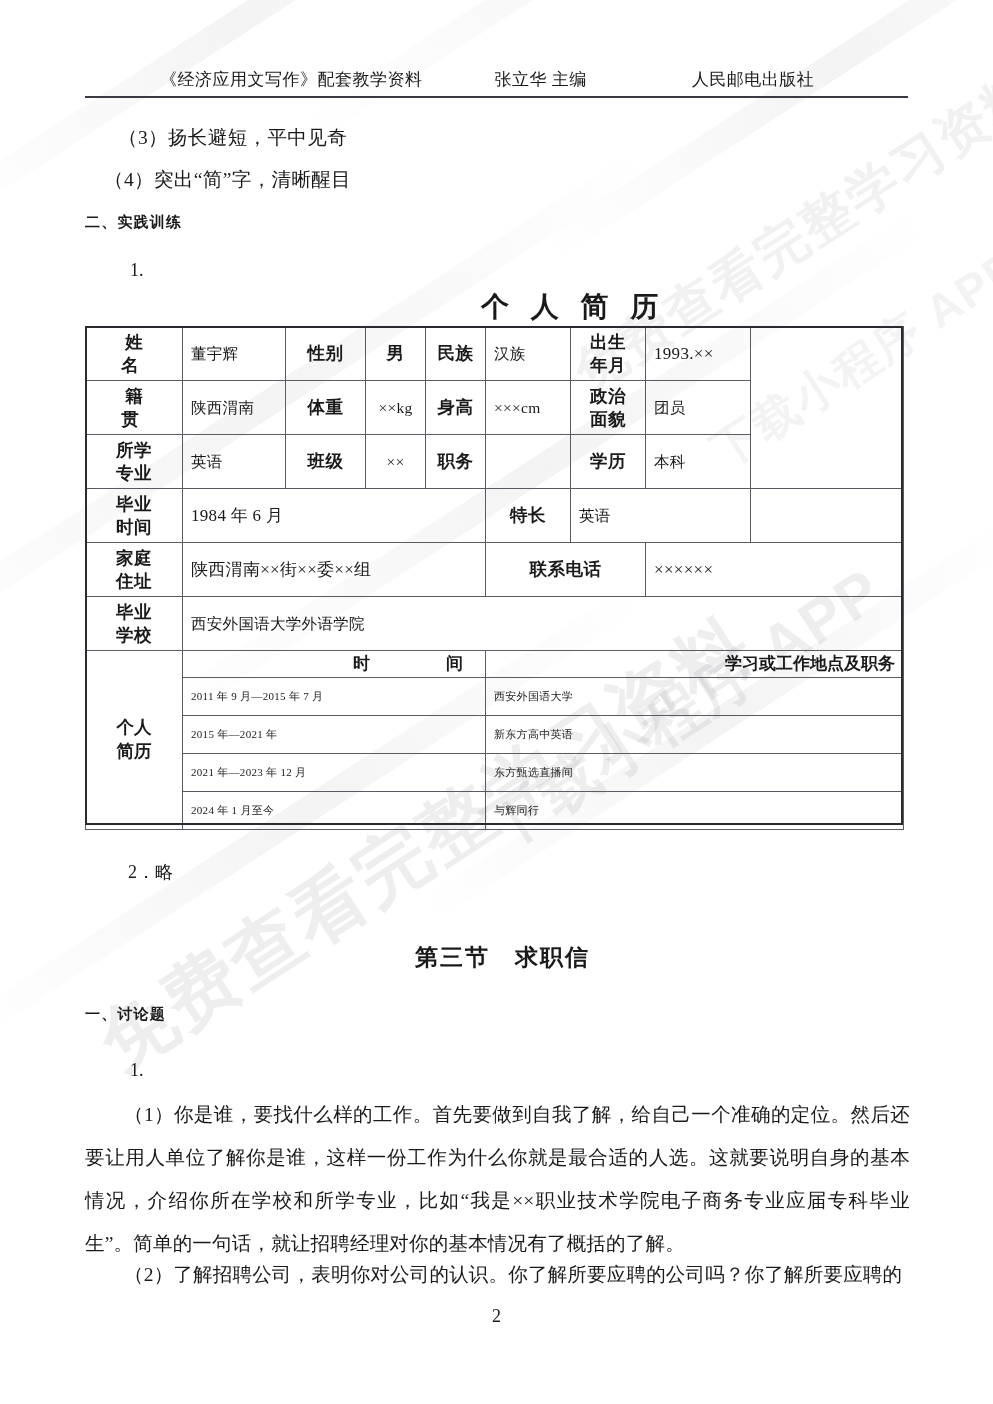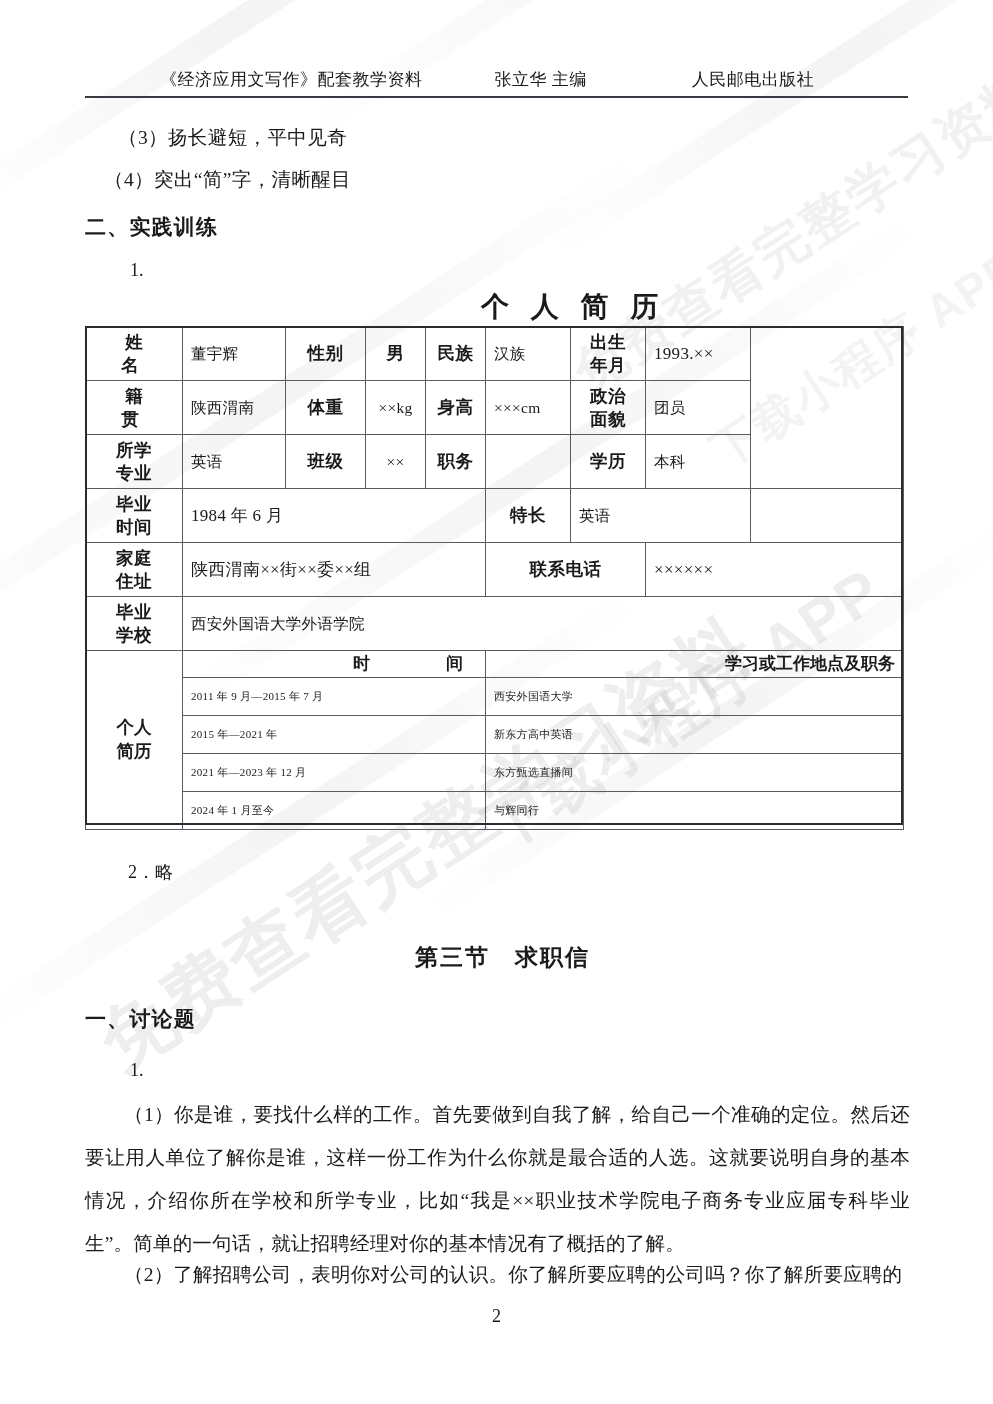--- a/index.html
+++ b/index.html
@@ -63,21 +63,21 @@
     font-size: 19.5px;
     line-height: 1;
     letter-spacing: 0.4px;
     white-space: nowrap;
   }
 
   .sec-heading {
     position: absolute;
     font-family: "Liberation Sans", "DejaVu Sans", sans-serif;
     font-weight: 700;
-    font-size: 21px;
+    font-size: 15px;
     letter-spacing: 1.2px;
     white-space: nowrap;
     text-align: center;
   }
 
   .num-item {
     position: absolute;
     font-size: 18px;
     white-space: nowrap;
   }

